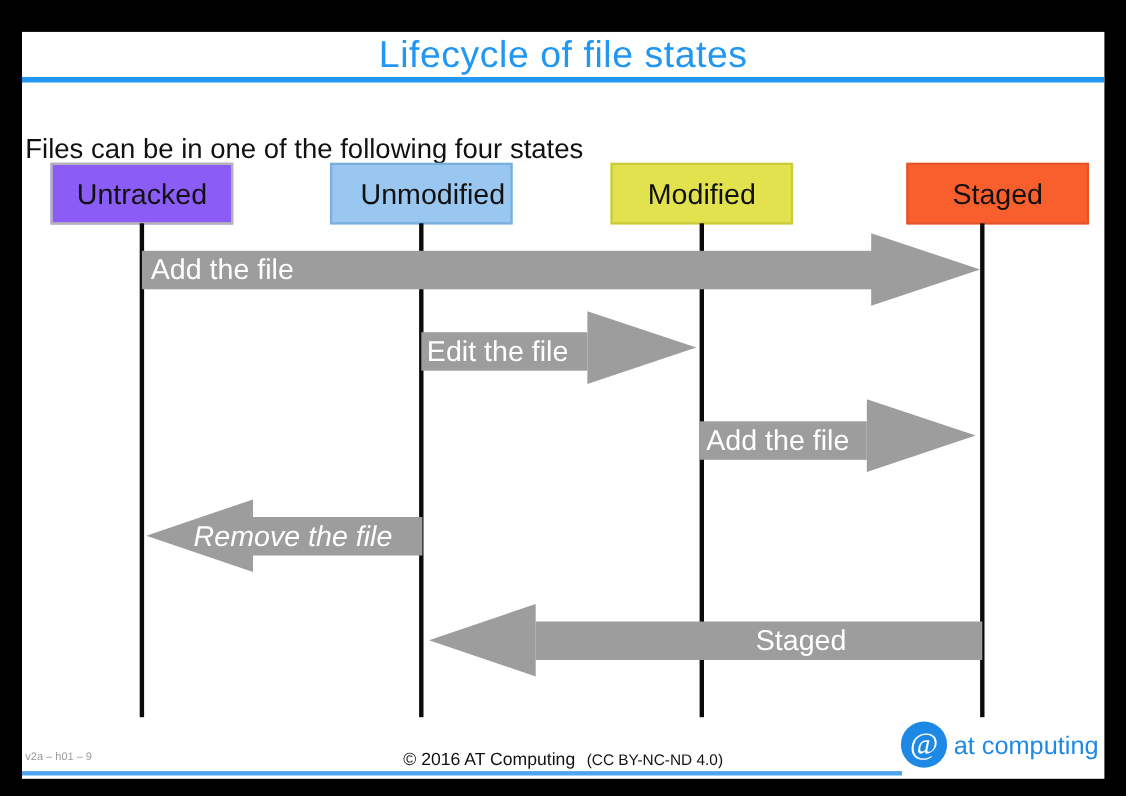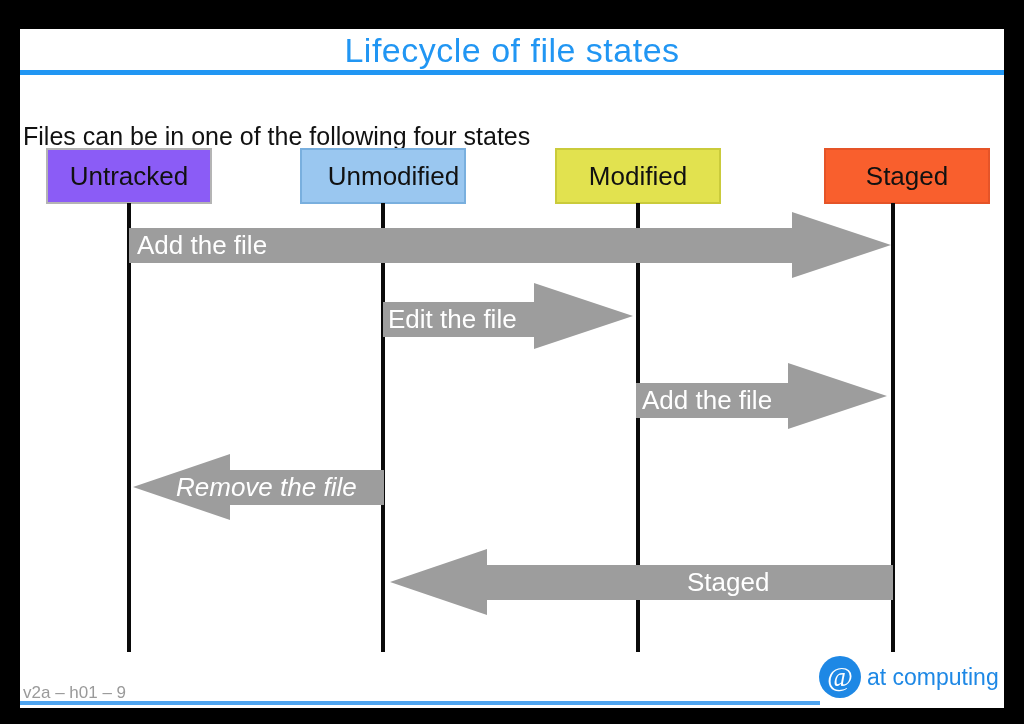--- a/index.html
+++ b/index.html
@@ -89,21 +89,21 @@
   .t5 .shaft { left: 467px; top: 536px; width: 406px; }
   .t5 .head-left { left: 370px; top: 520px; }
   .t5 .arrow-label { left: 667px; top: 536px; }
 
   .footer-rule {
     position: absolute; left: 0; top: 672px; width: 800px; height: 4px;
     background: var(--footer-rule);
   }
   .footer-version {
     position: absolute; left: 3px; top: 654px;
-    font-size: 17px; color: #9a9a9a;
+    font-size: 10px; color: #9a9a9a;
   }
   .footer-copy {
     position: absolute; left: 0; top: 653px; width: 100%;
     text-align: center; font-size: 16px; color: #111;
   }
   .footer-copy .license { font-size: 14px; margin-left: 6px; }
   .logo {
     position: absolute; left: 799px; top: 627px;
     display: flex; align-items: center; gap: 6px;
   }
@@ -169,20 +169,24 @@
     <div class="arrow-label">Remove the file</div>
   </div>
 
   <div class="t5">
     <div class="shaft"></div>
     <div class="head-left"></div>
     <div class="arrow-label">Staged</div>
   </div>
 
   <div class="footer-version">v2a – h01 – 9</div>
+  <div class="footer-copy">
+    <span>© 2016 AT Computing</span>
+    <span class="license">(CC BY-NC-ND 4.0)</span>
+  </div>
   <div class="footer-rule"></div>
 
   <div class="logo">
     <div class="logo-circle">@</div>
     <div class="logo-text">at computing</div>
   </div>
 
 </div>
 
 </body></html>

